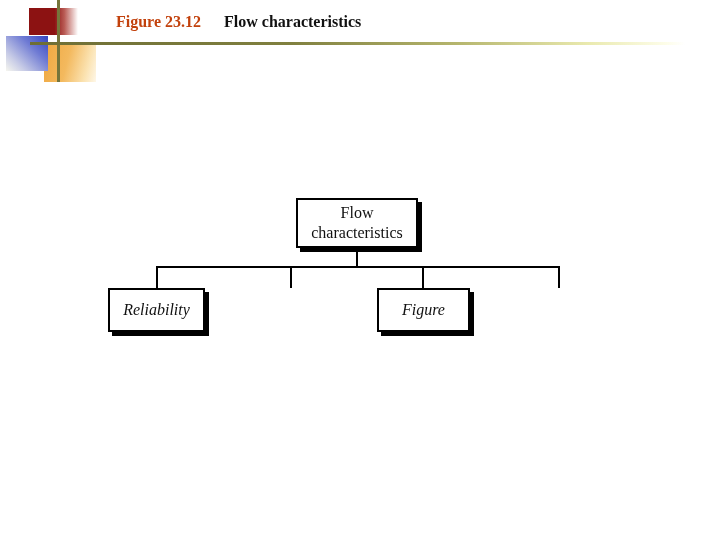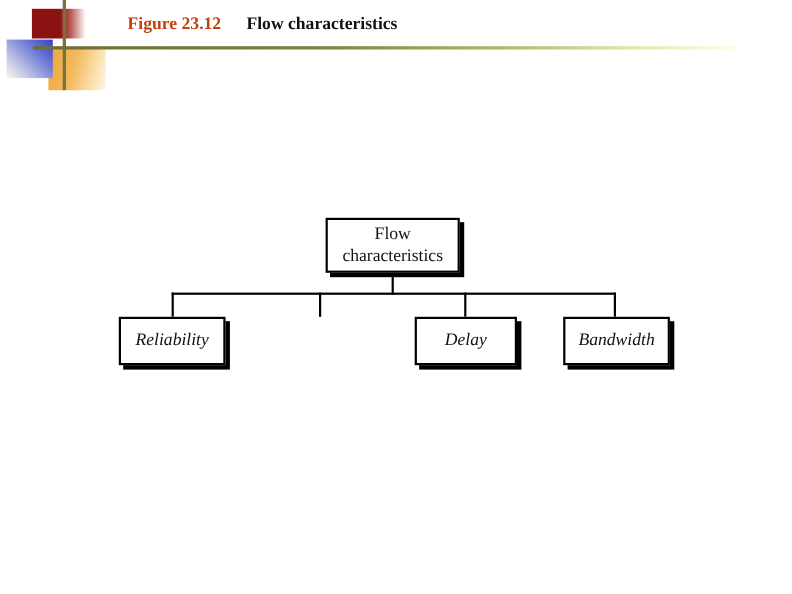--- a/index.html
+++ b/index.html
@@ -103,19 +103,16 @@
   <div class="connector conn-stub conn-stub-3"></div>
   <div class="connector conn-stub conn-stub-4"></div>
 
   <div class="node node-root">
     <span class="node-label">Flow characteristics</span>
   </div>
   <div class="node node-child node-reliability">
     <span class="node-label">Reliability</span>
   </div>
   <div class="node node-child node-jitter">
-    <span class="node-label">Delay</span>
-  </div>
-  <div class="node node-child node-bandwidth">
-    <span class="node-label">Bandwidth</span>
+    <span class="node-label">Figure</span>
   </div>
 
 </div>
 
 </body></html>

